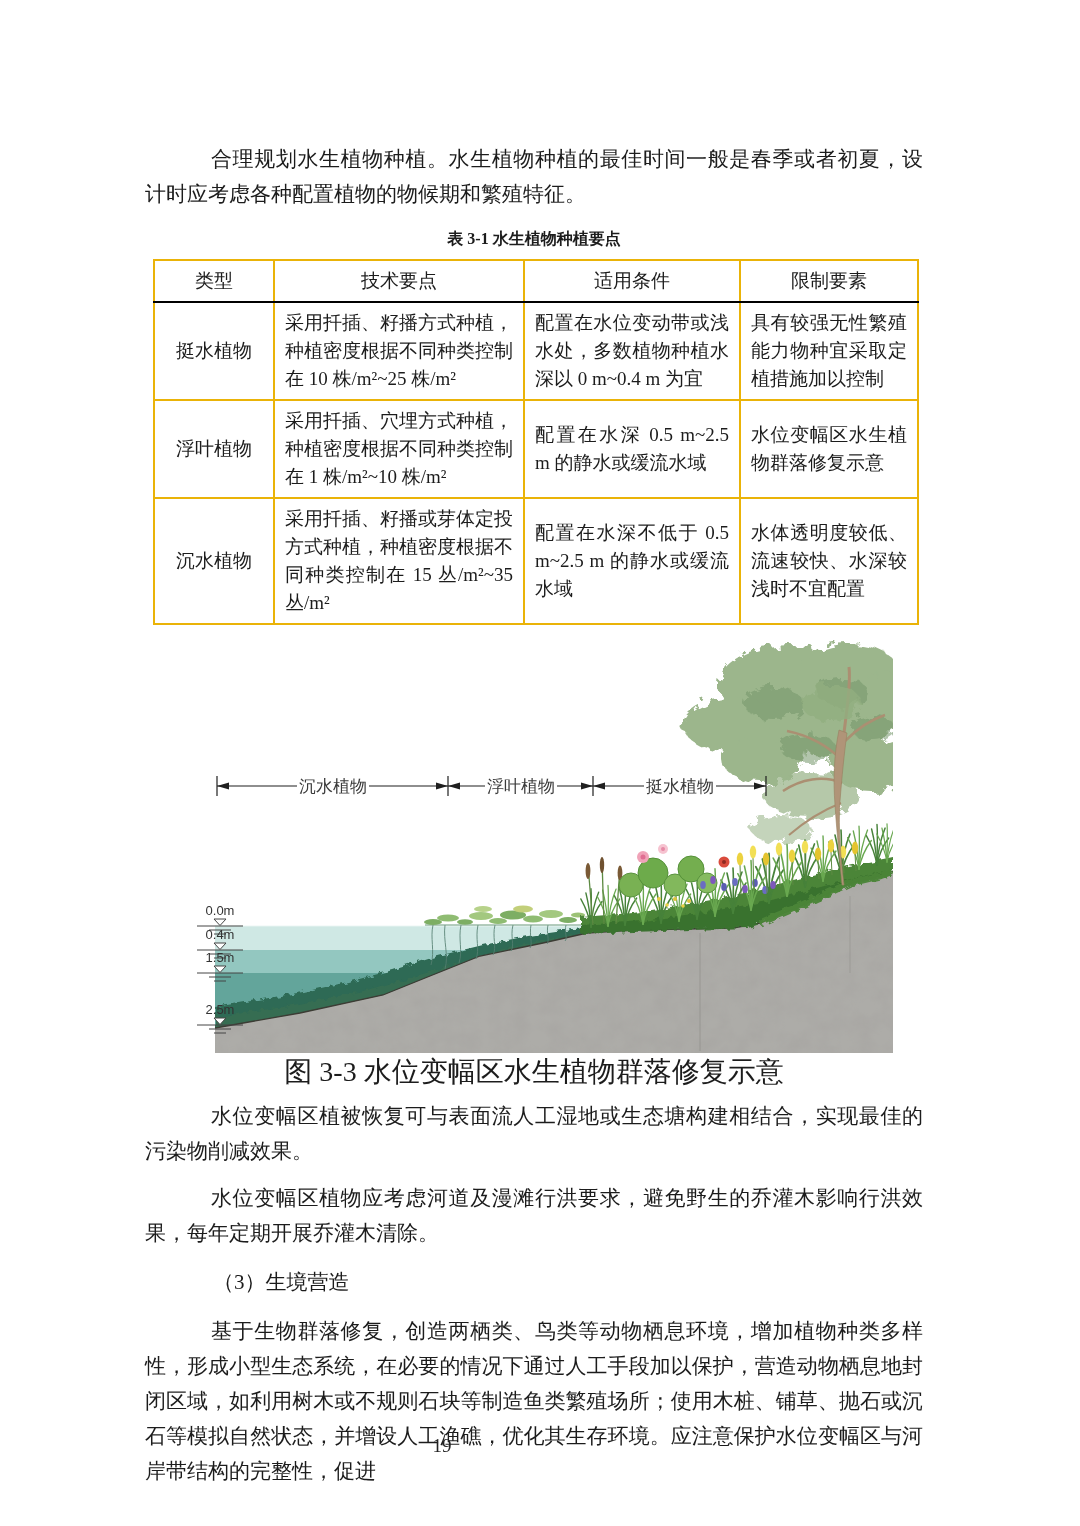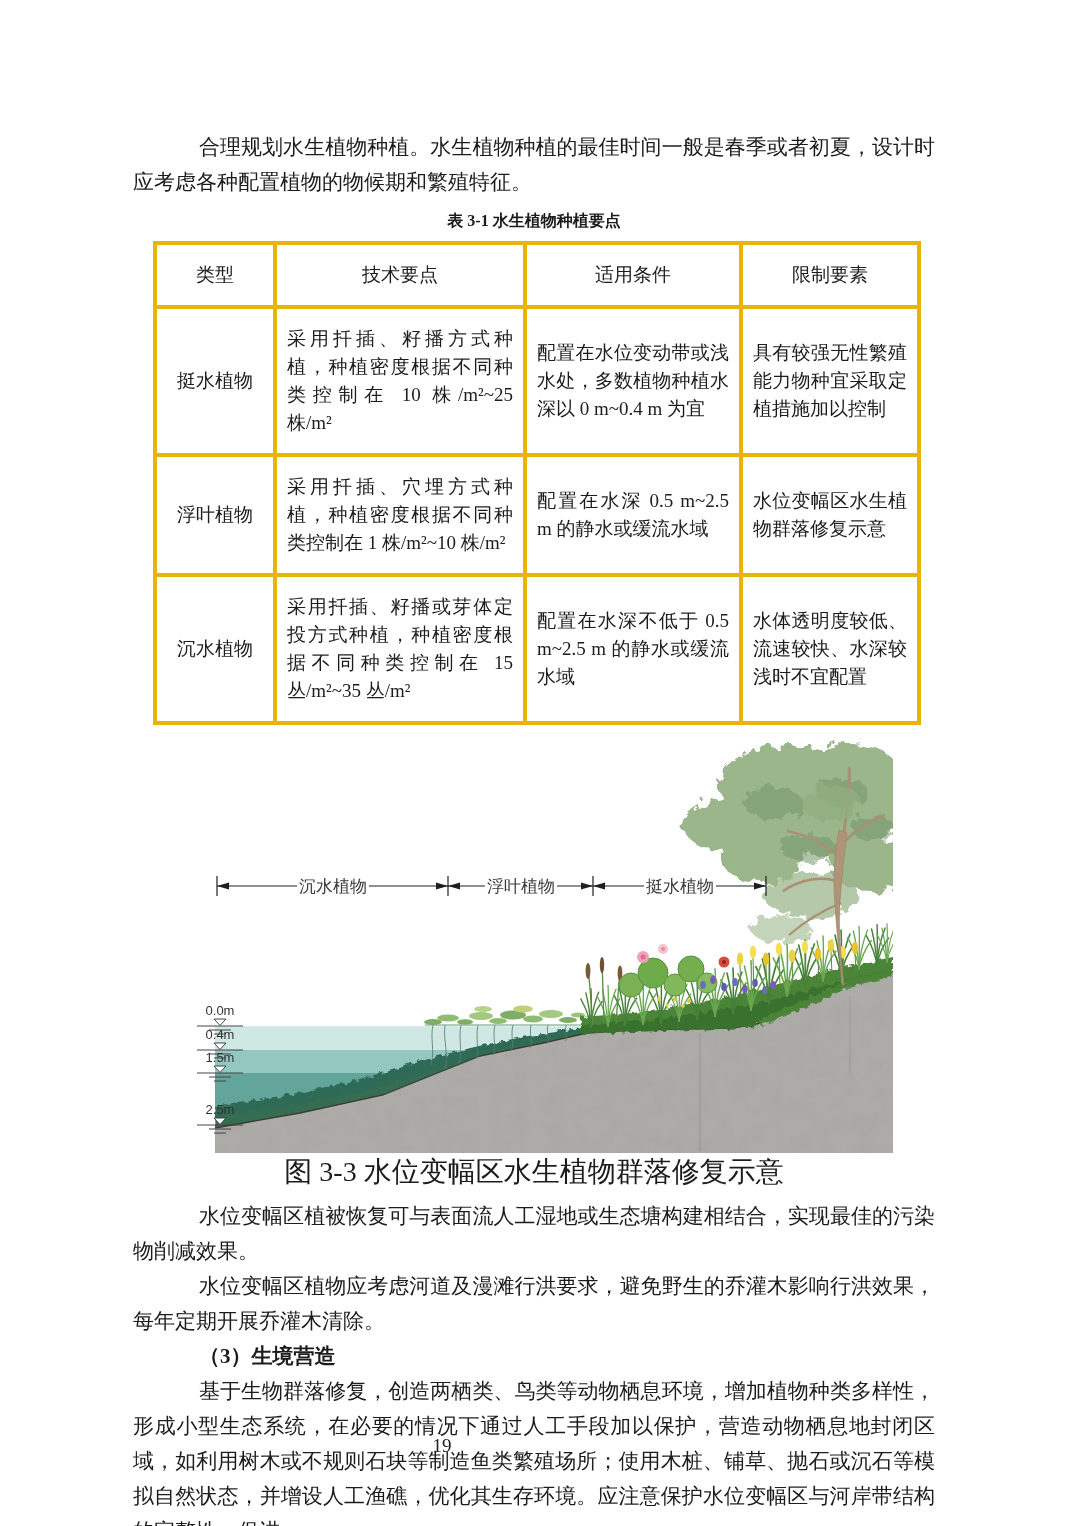--- a/index.html
+++ b/index.html
@@ -2,33 +2,33 @@
 <html><head>
 <meta charset="utf-8">
 <style>
   html,body{margin:0;padding:0;}
   body{
     width:1080px;height:1526px;background:#ffffff;position:relative;
     font-family:"Liberation Serif","DejaVu Serif",serif;color:#1c1c1c;
     overflow:hidden;
   }
   .content{position:absolute;left:133px;top:130px;width:802px;}
-  .para{font-size:21px;line-height:35px;text-align:justify;text-indent:66px;margin:0;}
+  .para{font-size:21px;line-height:35px;text-align:justify;text-indent:66px;margin:12px;}
   .tbl-title{text-align:center;font-weight:bold;font-size:16px;line-height:30px;margin:6px 0 0 0;}
   table.spec{border-collapse:collapse;width:764px;margin:5px 0 0 20px;table-layout:fixed;
     font-size:19px;border:2px solid #000;}
-  table.spec th,table.spec td{border:4px solid #eab308;padding:16px 10px;line-height:28px;vertical-align:middle;}
+  table.spec th,table.spec td{border:2px solid #eab308;padding:6px 10px;line-height:28px;vertical-align:middle;}
   table.spec th{font-weight:normal;text-align:center;border-bottom:2px solid #000;}
   td.c-type{text-align:center;}
   td.c-just{text-align:justify;}
   .fig{margin:8px 0 0 50px;width:710px;height:420px;position:relative;}
   .fig svg{position:absolute;left:0;top:0;}
   .fig-caption{text-align:center;font-weight:normal;font-size:28px;line-height:30px;margin:4px 0 0 0;}
   .p3{margin-top:12px;}
-  .sub-heading{font-weight:bold;font-size:21px;line-height:35px;text-indent:66px;margin:0;}
+  .sub-heading{font-weight:normal;font-size:21px;line-height:35px;text-indent:66px;margin:14px;}
   .page-num{position:absolute;left:0;top:1435px;width:884px;text-align:center;
     font-size:19px;color:#222;}
   .fig-zone-label{font-size:17px;fill:#3a3a3a;font-family:"Liberation Serif","DejaVu Serif",serif;}
   .fig-depth-label{font-size:13px;fill:#333;font-family:"Liberation Sans","DejaVu Sans",sans-serif;}
   .dim{stroke:#1f1f1f;stroke-width:1.2;}
   .lvl{stroke:#444;stroke-width:1;}
 </style>
 </head>
 <body>
 

